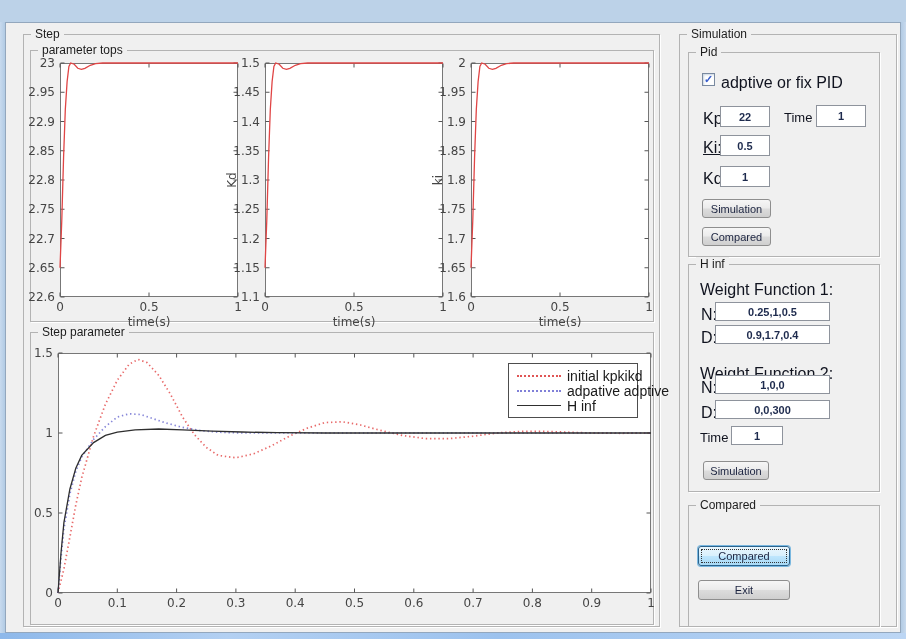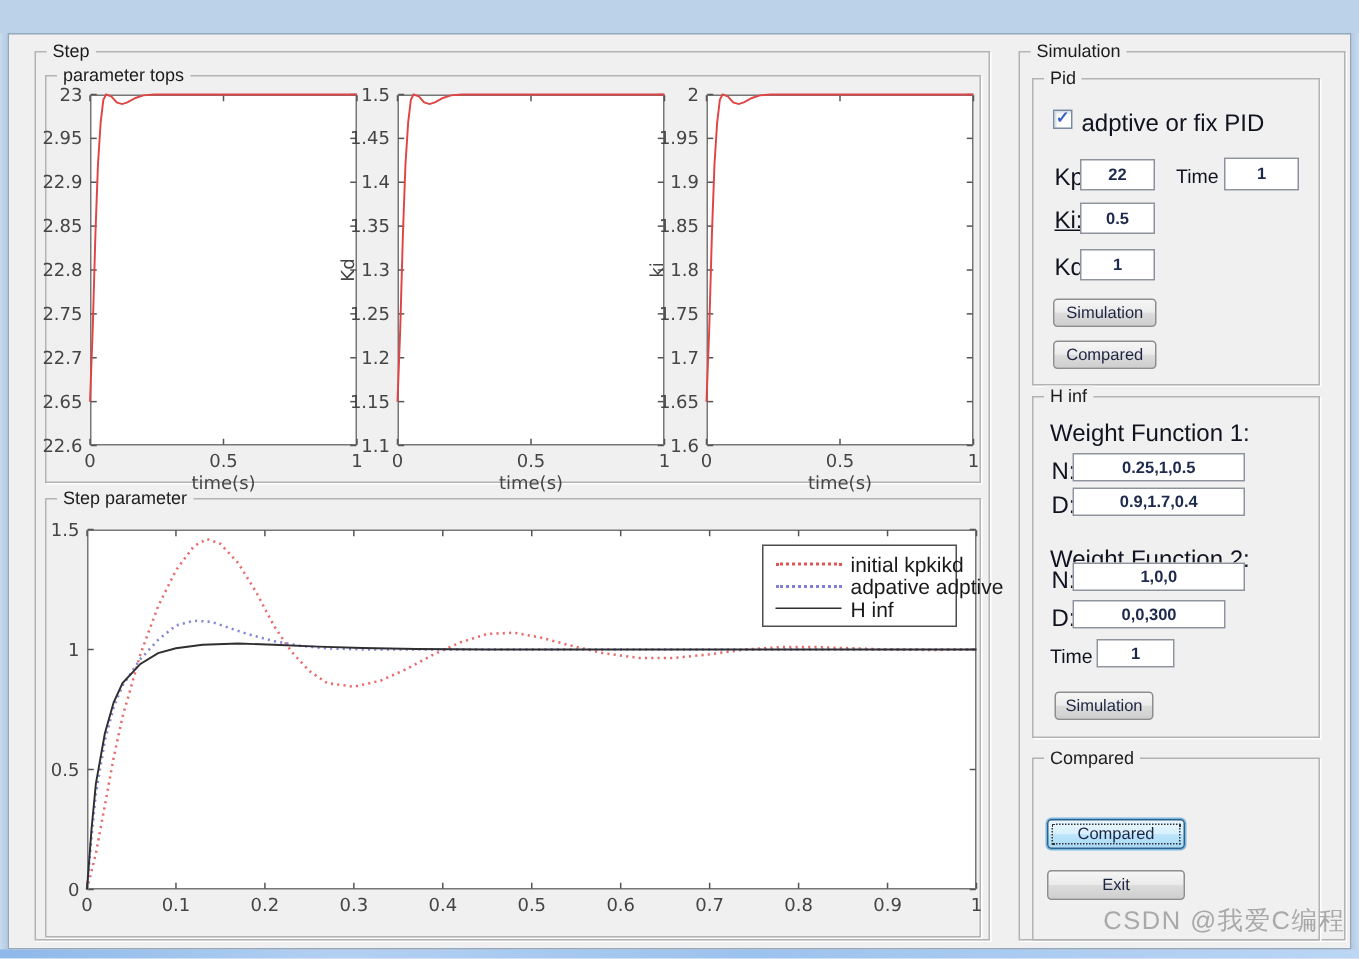--- a/index.html
+++ b/index.html
@@ -319,30 +319,29 @@
         <span class="ui-label" style="left:11px;top:16px;">Weight Function 1:</span>
         <span class="ui-label" style="left:12px;top:41px;">N:</span>
         <input class="tbox" style="left: 26px; top: 37px; width: 115px; height: 19px;" value="0.25,1,0.5">
         <span class="ui-label" style="left:12px;top:64px;">D:</span>
         <input class="tbox" style="left: 26px; top: 60px; width: 115px; height: 19px;" value="0.9,1.7,0.4">
 
         <span class="ui-label" style="left:11px;top:88px;margin-top:12px;">Weight Function 2:</span>
         <span class="ui-label" style="left:12px;top:114px;">N:</span>
         <input class="tbox" style="left: 26px; top: 110px; width: 115px; height: 19px;" value="1,0,0">
         <span class="ui-label" style="left:12px;top:139px;">D:</span>
-        <input class="tbox" style="left: 26px; top: 135px; width: 102px; height: 19px;" value="0,0,300">
+        <input class="tbox" style="left: 26px; top: 135px; width: 115px; height: 19px;" value="0,0,300">
 
         <span class="ui-label" style="left:11px;top:165px;font-size:13px;">Time</span>
         <input class="tbox" style="left: 42px; top: 161px; width: 52px; height: 19px;" value="1">
 
         <button class="btn" style="left:14px;top:196px;width:66px;height:19px;">Simulation</button>
       </div>
 
       <div class="gbox" style="left:8px;top:470px;width:192px;height:122px;">
         <span class="glabel">Compared</span>
         <button class="btn focused" style="left:9px;top:40px;width:92px;height:20px;">Compared</button>
         <button class="btn" style="left:9px;top:74px;width:92px;height:20px;">Exit</button>
       </div>
     </div>
 
-    <div class="watermark">CSDN @我爱C编程</div>
   </div>
 </div>
 
 </body></html>

